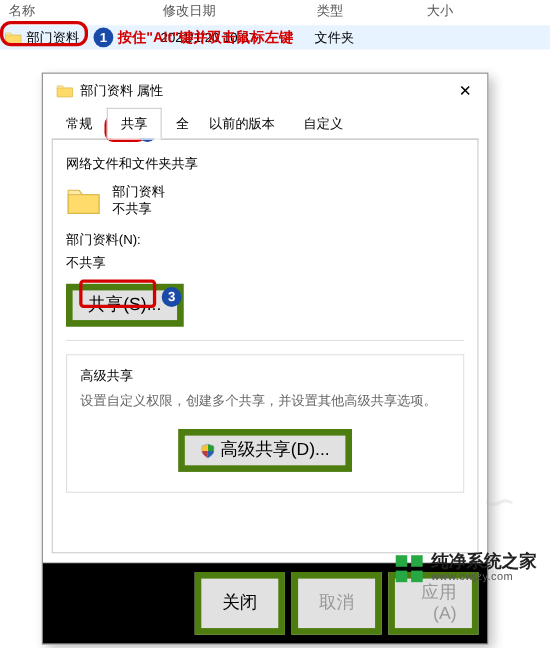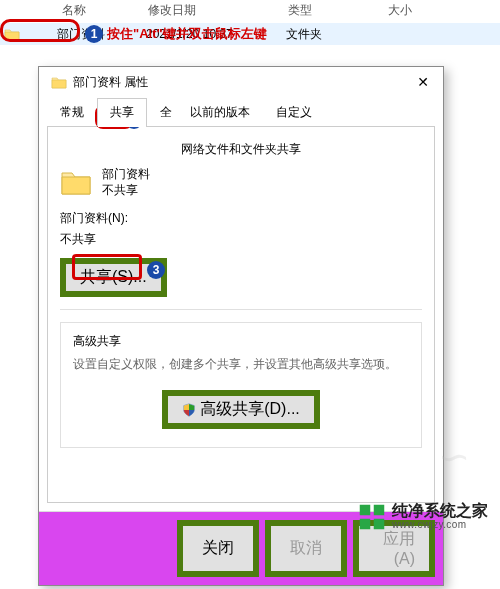--- a/index.html
+++ b/index.html
@@ -14,21 +14,21 @@
     overflow: hidden;
     color: #000;
   }
   
   .explorer-header {
     display: flex;
     color: #555;
     padding: 2px 0 4px 0;
     font-size: 12px;
   }
-  .col-name { width: 140px; padding-left: 8px; text-align: center; }
+  .col-name { width: 140px; padding-left: 8px; }
   .col-date { width: 140px; padding-left: 8px; }
   .col-type { width: 100px; padding-left: 8px; }
   .col-size { width: 80px; padding-left: 8px; }
   .explorer-row {
     display: flex;
     align-items: center;
     height: 22px;
     background: #e7f3ff;
     position: relative;
   }
@@ -125,21 +125,21 @@
     height:1px;
     background:#fff;
   }
   .tab-content {
     flex: 1;
     border: 1px solid #ccc;
     margin: 0 8px 8px 8px;
     padding: 10px 12px;
     position: relative;
   }
-  .section-title { margin: 4px 0 8px 0; text-align: center; }
+  .section-title { margin: 4px 0 8px 0; }
   .folder-big-icon {
     width: 32px; height: 28px;
     display: inline-block;
   }
   .folder-info-row {
     display: flex;
     gap: 10px;
     align-items: center;
     margin-bottom: 12px;
   }
@@ -166,21 +166,21 @@
   .adv-desc { color: #666; margin: 6px 0 18px 0; line-height: 16px; }
   .adv-btn-row { text-align: center; }
   .shield-icon { width:14px; height:14px; display:inline-block; }
 
   .dialog-footer {
     display: flex;
     justify-content: flex-end;
     gap: 6px;
     padding: 8px;
     border-top: 1px solid #ddd;
-    background: #d946ef;
+    background: #000000;
   }
   .dialog-footer .btn { width: 82px; justify-content:center; }
   .btn.disabled { color:#999; }
 
   
   .brand {
     position: absolute;
     right: 12px;
     bottom: 58px;
     display: flex;

